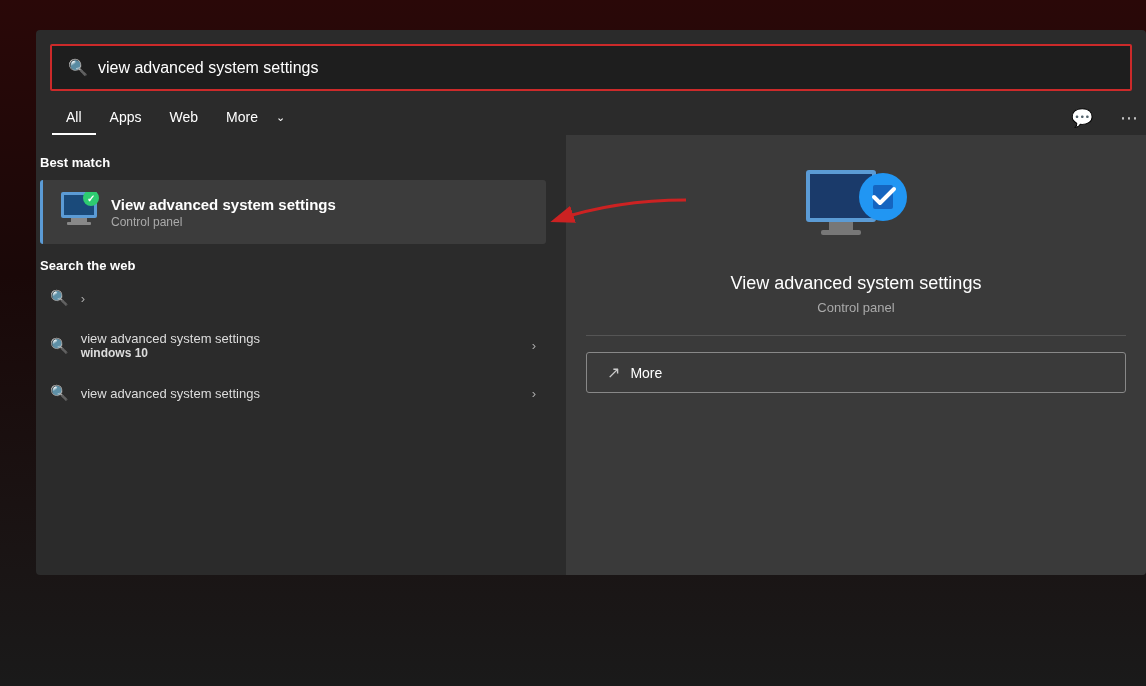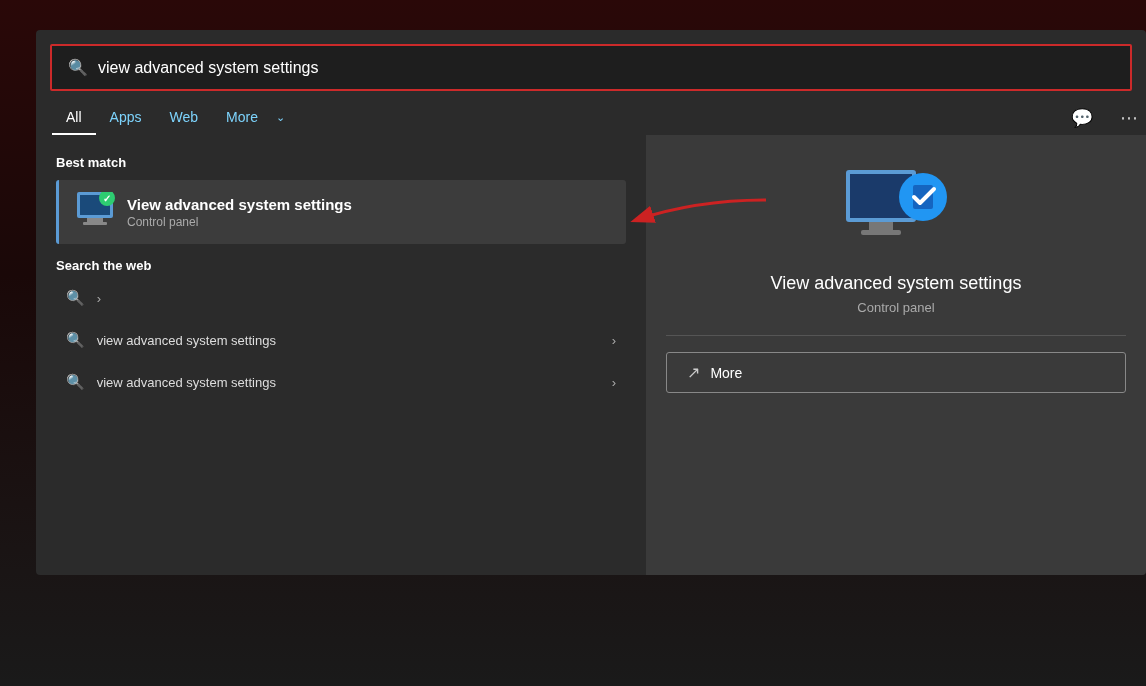--- a/index.html
+++ b/index.html
@@ -47,21 +47,21 @@
 
     
     .tabs-row {
       display: flex;
       align-items: center;
       padding: 10px 0 0 16px;
       gap: 0;
       position: relative;
     }
     .tab {
-      color: #7dd3fc;
+      color: #ffffff;
       font-size: 14px;
       padding: 8px 14px;
       cursor: pointer;
       border-bottom: 2px solid transparent;
     }
     .tab.active {
       color: #fff;
       border-bottom: 2px solid #fff;
     }
     .tab-more {
@@ -84,22 +84,22 @@
 
     
     .main-content {
       display: flex;
       gap: 0;
       padding: 0;
     }
 
     
     .left-panel {
-      width: 610px;
-      padding: 20px 20px 0 20px;
+      width: 530px;
+      padding: 20px 20px 0 4px;
     }
 
     .section-label {
       color: #fff;
       font-size: 13px;
       font-weight: 600;
       margin-bottom: 10px;
     }
 
     .best-match-item {
@@ -311,20 +311,21 @@
 
         <div class="web-result-item">
           <span class="web-search-icon">🔍</span>
           <span class="web-result-arrow">›</span>
         </div>
 
         <div class="web-result-item">
           <span class="web-search-icon">🔍</span>
           <div class="web-result-text">
             <div class="web-result-main">view advanced system settings</div>
+            <div class="web-result-sub bold-text">windows 10</div>
           </div>
           <span class="web-result-arrow">›</span>
         </div>
 
         <div class="web-result-item">
           <span class="web-search-icon">🔍</span>
           <div class="web-result-text">
             <div class="web-result-main">view advanced system settings</div>
           </div>
           <span class="web-result-arrow">›</span>

